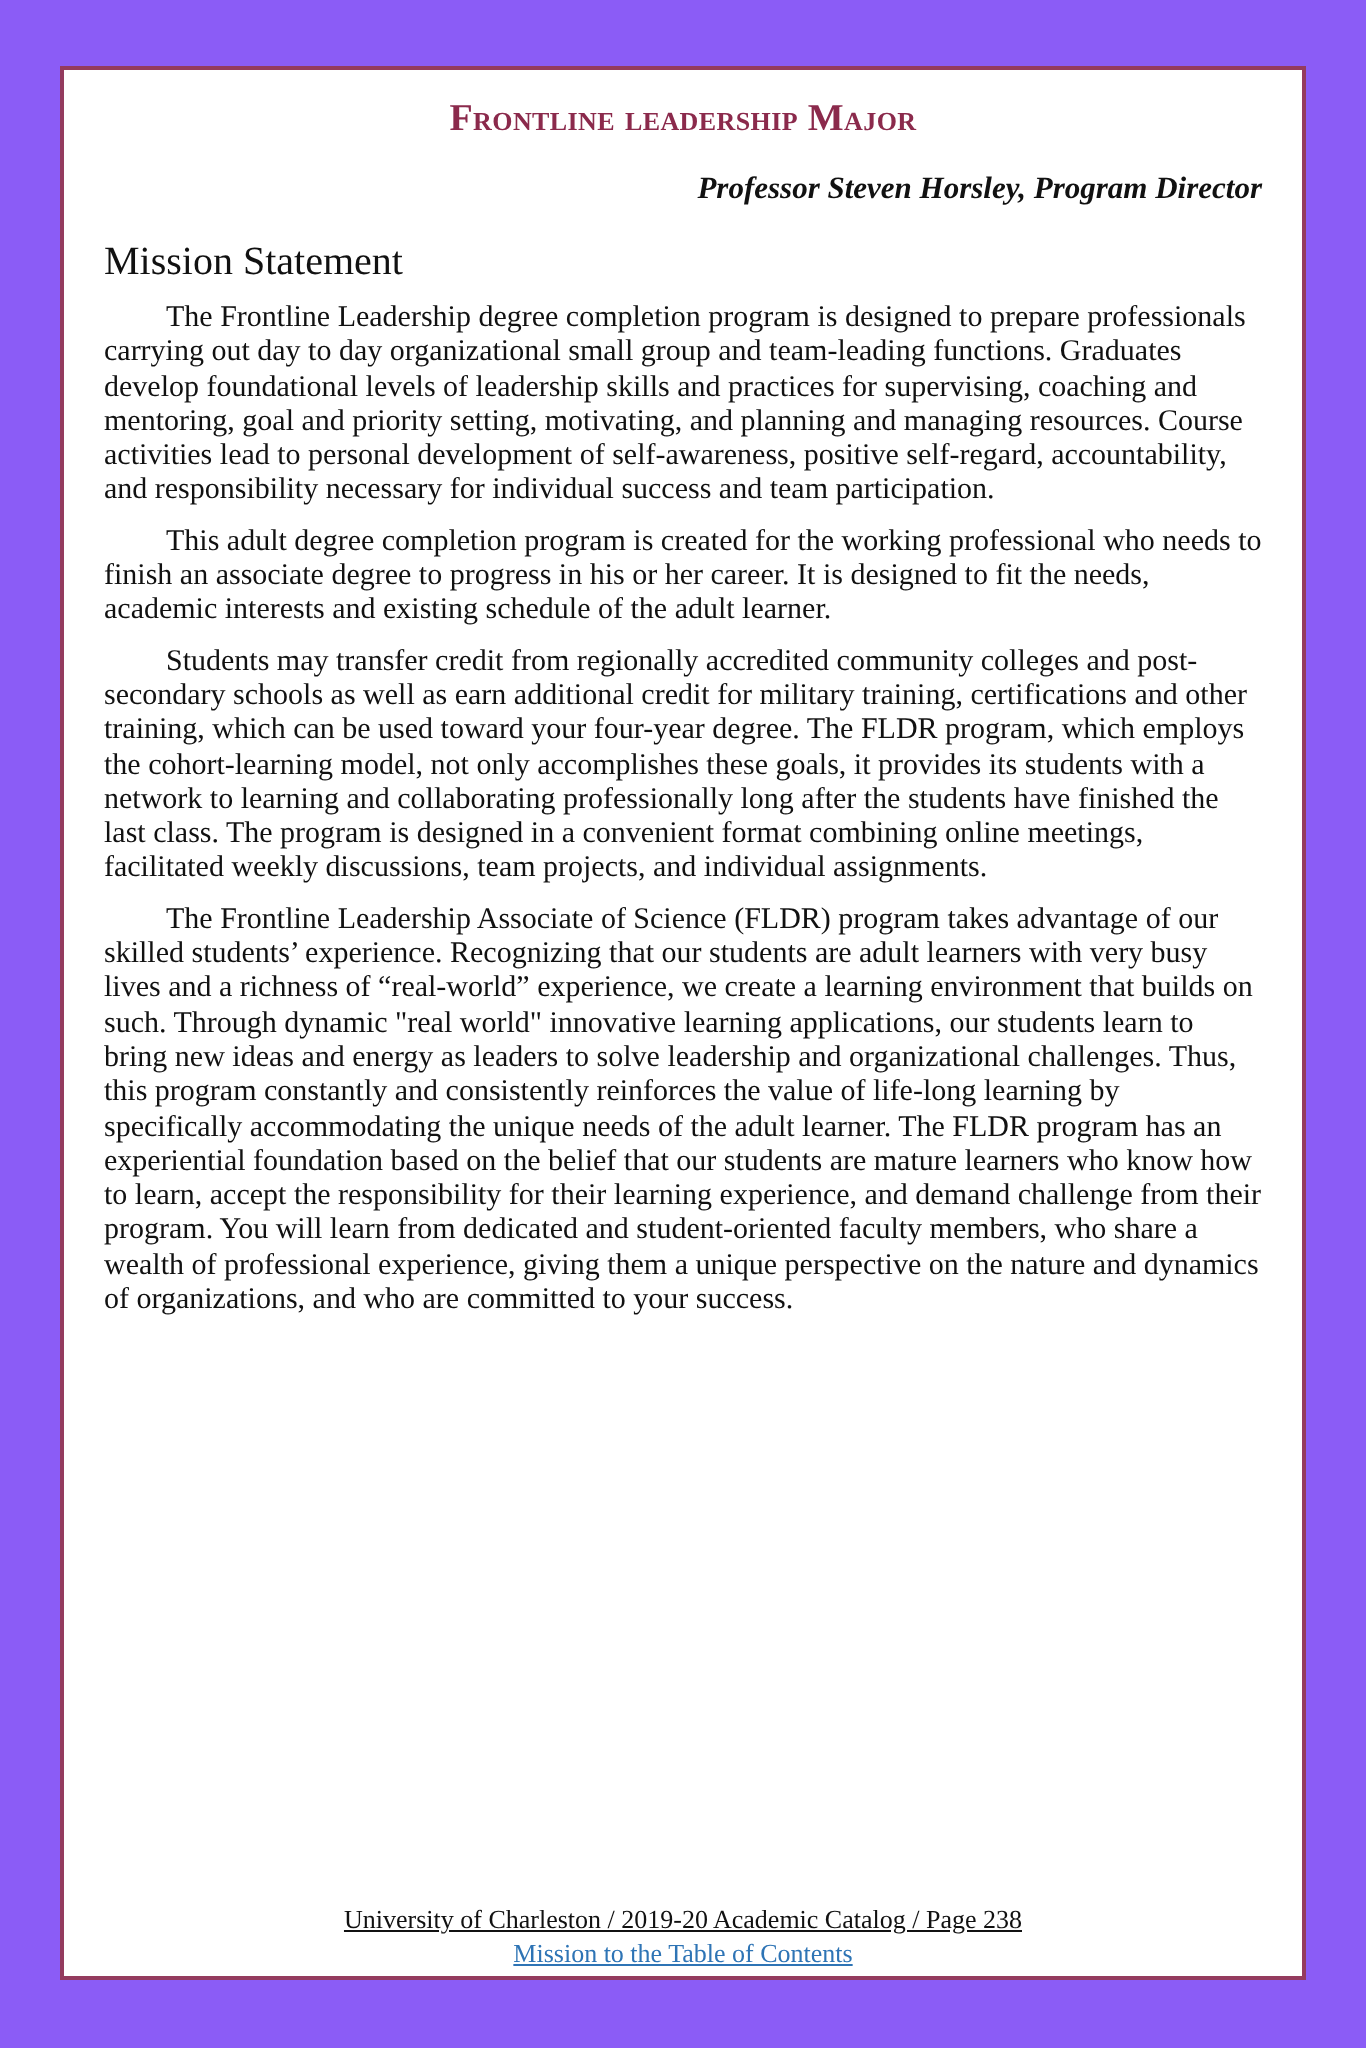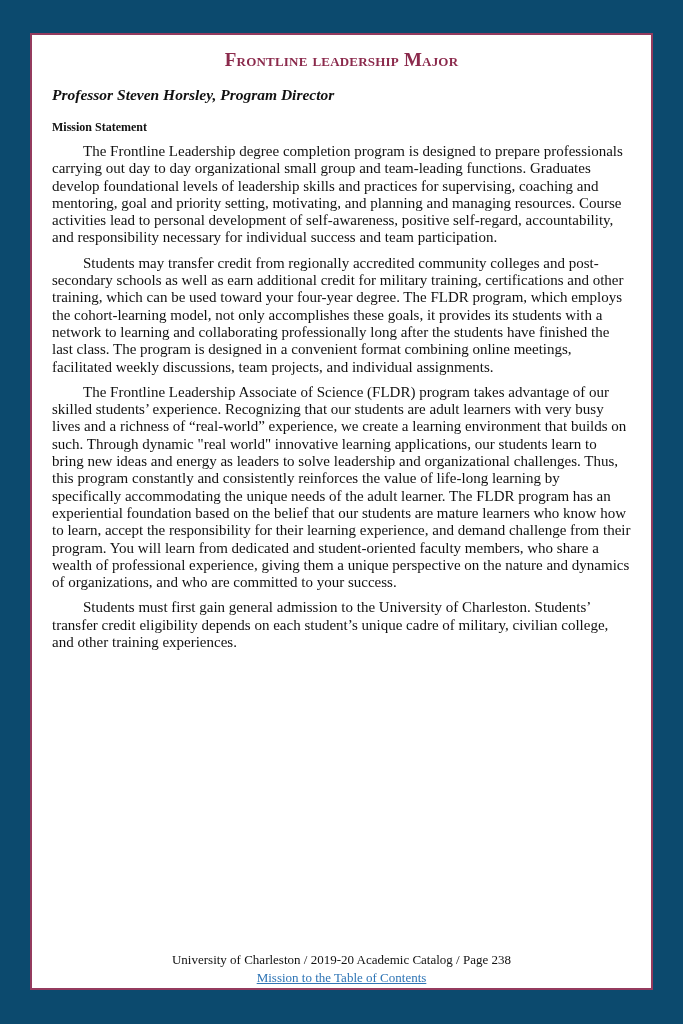--- a/index.html
+++ b/index.html
@@ -6,21 +6,21 @@
     margin: 0;
     padding: 0;
     background: #ffffff;
     font-family: "Liberation Serif", "DejaVu Serif", serif;
     color: #111111;
   }
   .page {
     position: relative;
     width: 683px;
     height: 1024px;
-    background: #0c4a6e;
+    background: #8b5cf6;
     overflow: hidden;
   }
   .border-box {
     position: absolute;
     left: 30px;
     top: 33px;
     width: 619px;
     height: 953px;
     border: 2px solid #943b5e;
     background: #ffffff;
@@ -33,45 +33,46 @@
     margin: 2px 0 0 0;
     text-align: center;
     font-size: 19px;
     font-weight: bold;
     font-variant: small-caps;
     letter-spacing: 0.2px;
     color: #8b2a4c;
   }
   .subtitle {
     margin: 15px 0 0 0;
-    text-align: left;
+    text-align: right;
     font-size: 15.5px;
     font-weight: bold;
     font-style: italic;
     color: #111111;
   }
   .section-heading {
     margin: 16px 0 4px 0;
-    font-size: 12px;
-    font-weight: bold;
+    font-size: 20px;
+    font-weight: normal;
     color: #111111;
   }
   .para {
     margin: 8px 0 0 0;
     font-size: 15px;
     line-height: 17.3px;
     text-indent: 31px;
     color: #111111;
   }
   .footer {
     position: absolute;
     left: 0;
     bottom: 2px;
     width: 100%;
     text-align: center;
+    text-decoration: underline;
   }
   .footer-line {
     font-size: 13px;
     color: #111111;
   }
   .toc-link {
     display: inline-block;
     font-size: 13px;
     color: #2e74b5;
     text-decoration: underline;
@@ -85,25 +86,25 @@
   <div class="border-box">
     <div class="content">
 
       <h1 class="title">Frontline leadership Major</h1>
 
       <h2 class="subtitle">Professor Steven Horsley, Program Director</h2>
 
       <h3 class="section-heading">Mission Statement</h3>
       <p class="para">The Frontline Leadership degree completion program is designed to prepare professionals carrying out day to day organizational small group and team-leading functions.  Graduates develop foundational levels of leadership skills and practices for supervising, coaching and mentoring, goal and priority setting, motivating, and planning and managing resources. Course activities lead to personal development of self-awareness, positive self-regard, accountability, and responsibility necessary for individual success and team participation.</p>
 
+      <p class="para">This adult degree completion program is created for the working professional who needs to finish an associate degree to progress in his or her career. It is designed to fit the needs, academic interests and existing schedule of the adult learner.</p>
       <p class="para">Students may transfer credit from regionally accredited community colleges and post-secondary schools as well as earn additional credit for military training, certifications and other training, which can be used toward your four-year degree. The FLDR program, which employs the cohort-learning model, not only accomplishes these goals, it provides its students with a network to learning and collaborating professionally long after the students have finished the last class. The program is designed in a convenient format combining online meetings, facilitated weekly discussions, team projects, and individual assignments.</p>
 
       <p class="para">The Frontline Leadership Associate of Science (FLDR) program takes advantage of our skilled students’ experience. Recognizing that our students are adult learners with very busy lives and a richness of “real-world” experience, we create a learning environment that builds on such. Through dynamic "real world" innovative learning applications, our students learn to bring new ideas and energy as leaders to solve leadership and organizational challenges. Thus, this program constantly and consistently reinforces the value of life-long learning by specifically accommodating the unique needs of the adult learner. The FLDR program has an experiential foundation based on the belief that our students are mature learners who know how to learn, accept the responsibility for their learning experience, and demand challenge from their program. You will learn from dedicated and student-oriented faculty members, who share a wealth of professional experience, giving them a unique perspective on the nature and dynamics of organizations, and who are committed to your success.</p>
 
-      <p class="para">Students must first gain general admission to the University of Charleston. Students’ transfer credit eligibility depends on each student’s unique cadre of military, civilian college, and other training experiences.</p>
 
     </div>
 
     <div class="footer">
       <div class="footer-line">University of Charleston / 2019-20 Academic Catalog / Page 238</div>
       <a class="toc-link">Mission to the Table of Contents</a>
     </div>
   </div>
 </div>
 

